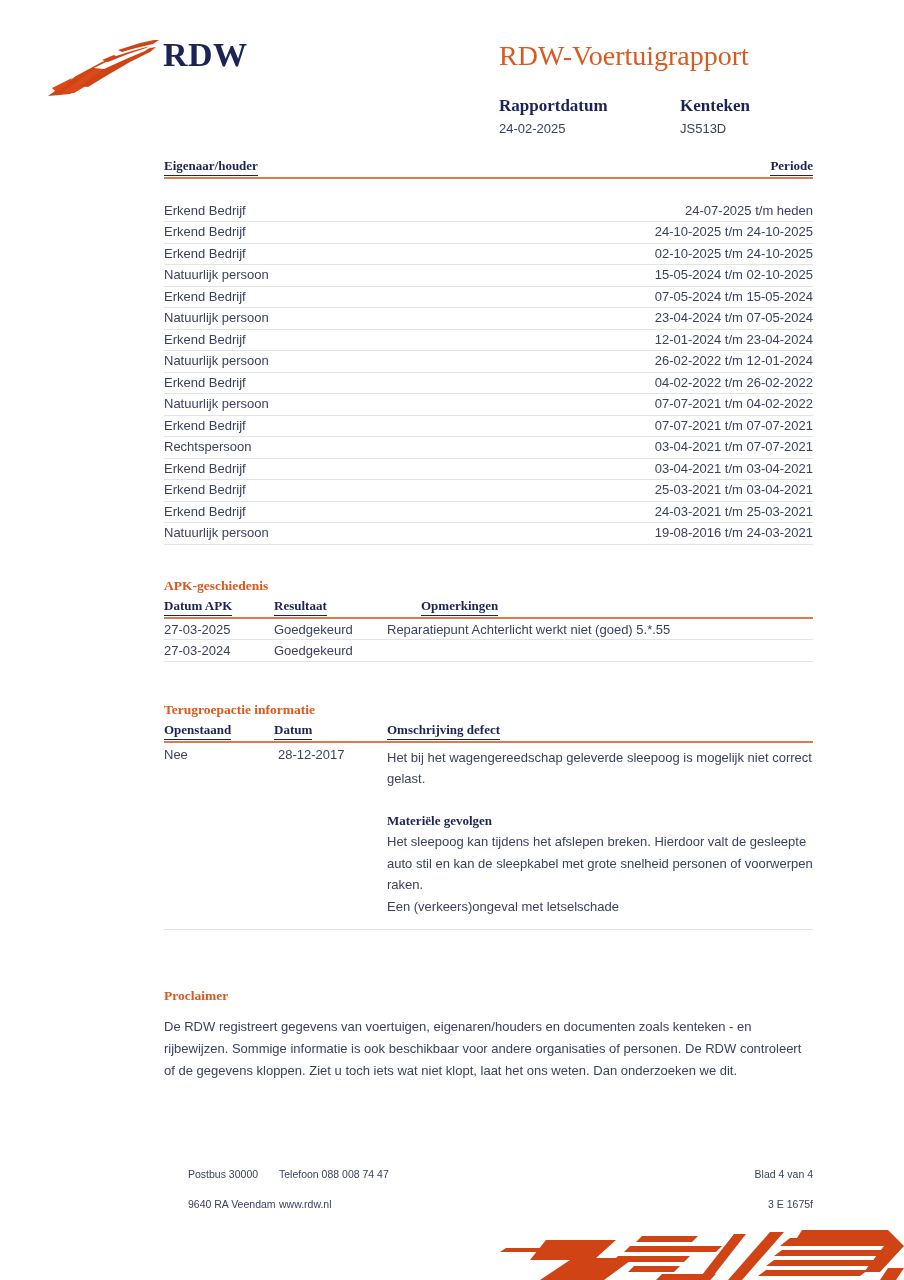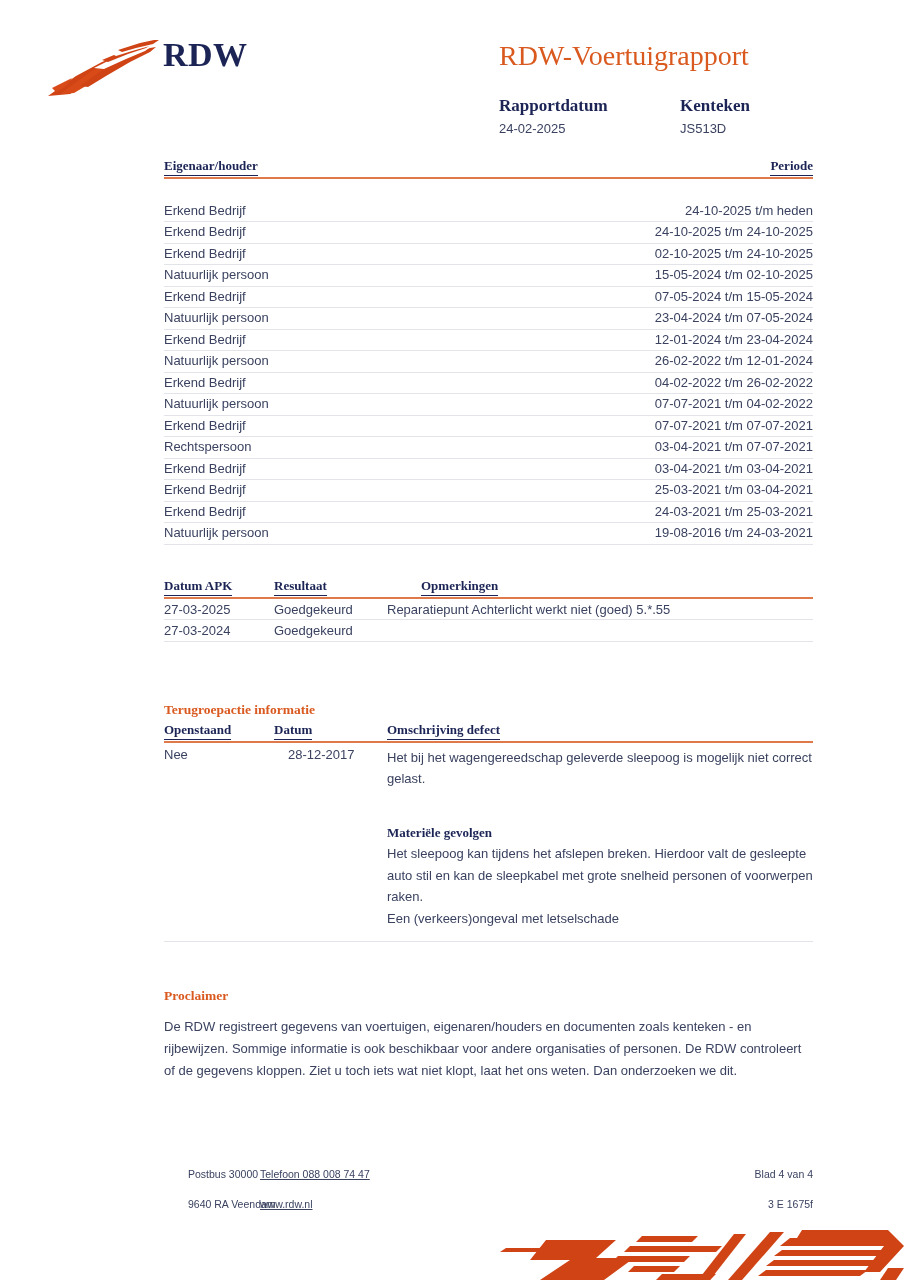--- a/index.html
+++ b/index.html
@@ -162,21 +162,21 @@
   
   .recall-body { position: relative; }
   .recall-left {
     position: absolute;
     left: 0; top: 4px;
     font-size: 13px;
     color: var(--body);
   }
   .recall-date {
     position: absolute;
-    left: 124px; top: 4px;
+    left: 114px; top: 4px;
     font-size: 13px;
     color: var(--body);
     white-space: nowrap;
   }
   .recall-right {
     margin-left: 223px;
     padding-top: 4px;
     padding-bottom: 12px;
   }
   .recall-right p {
@@ -184,21 +184,21 @@
     color: var(--body);
     line-height: 21.5px;
     max-width: 426px;
   }
   .recall-sub {
     font-family: "Liberation Serif", serif;
     font-weight: bold;
     font-size: 13px;
     color: var(--navy);
     line-height: 21.5px;
-    margin-top: 32px;
+    margin-top: 20px;
   }
   .recall-bottom-rule {
     height: 1px;
     background: var(--row-line);
     width: 100%;
   }
 
   
   .disclaimer-body {
     margin-top: 12px;
@@ -212,21 +212,21 @@
   .footer { position: absolute; left: 164px; top: 1168px; width: 649px; }
   .footer-row { position: relative; height: 30px; }
   .footer-row span {
     position: absolute;
     top: 0;
     font-size: 10.5px;
     color: var(--body);
     white-space: nowrap;
   }
   .f-a { left: 0; padding-left: 24px; }
-  .f-b { left: 96px; text-decoration: underline; }
+  .f-b { left: 115px; }
   .f-c { right: 0; }
 
   
   .bottom-art {
     position: absolute;
     right: 0; bottom: 0;
     width: 420px; height: 56px;
   }
 </style>
 </head>
@@ -270,21 +270,21 @@
   <div class="section" style="top:158px;">
     <div class="thead">
       <div class="th" style="left:0;">Eigenaar/houder</div>
       <div class="th right" style="right:0;">Periode</div>
     </div>
     <div class="rule-orange"></div>
 
     <div class="owner-table" id="owner-table">
         <div class="owner-row">
           <span class="who">Erkend Bedrijf</span>
-          <span class="period">24-10-2025 t/m heden</span>
+          <span class="period">24-07-2025 t/m heden</span>
         </div>
         <div class="owner-row">
           <span class="who">Erkend Bedrijf</span>
           <span class="period">24-10-2025 t/m 24-10-2025</span>
         </div>
         <div class="owner-row">
           <span class="who">Erkend Bedrijf</span>
           <span class="period">02-10-2025 t/m 24-10-2025</span>
         </div>
         <div class="owner-row">
@@ -336,20 +336,21 @@
           <span class="period">24-03-2021 t/m 25-03-2021</span>
         </div>
         <div class="owner-row">
           <span class="who">Natuurlijk persoon</span>
           <span class="period">19-08-2016 t/m 24-03-2021</span>
         </div>
       </div>
   </div>
 
   <div class="section" style="top:578px;">
+    <div class="section-title">APK-geschiedenis</div>
 
     <div class="thead">
       <div class="th" style="left:0;">Datum APK</div>
       <div class="th" style="left:110px;">Resultaat</div>
       <div class="th" style="left:223px;margin-left:34px;">Opmerkingen</div>
     </div>
     <div class="rule-orange"></div>
 
     <div id="apk-table">
         <div class="apk-row">

